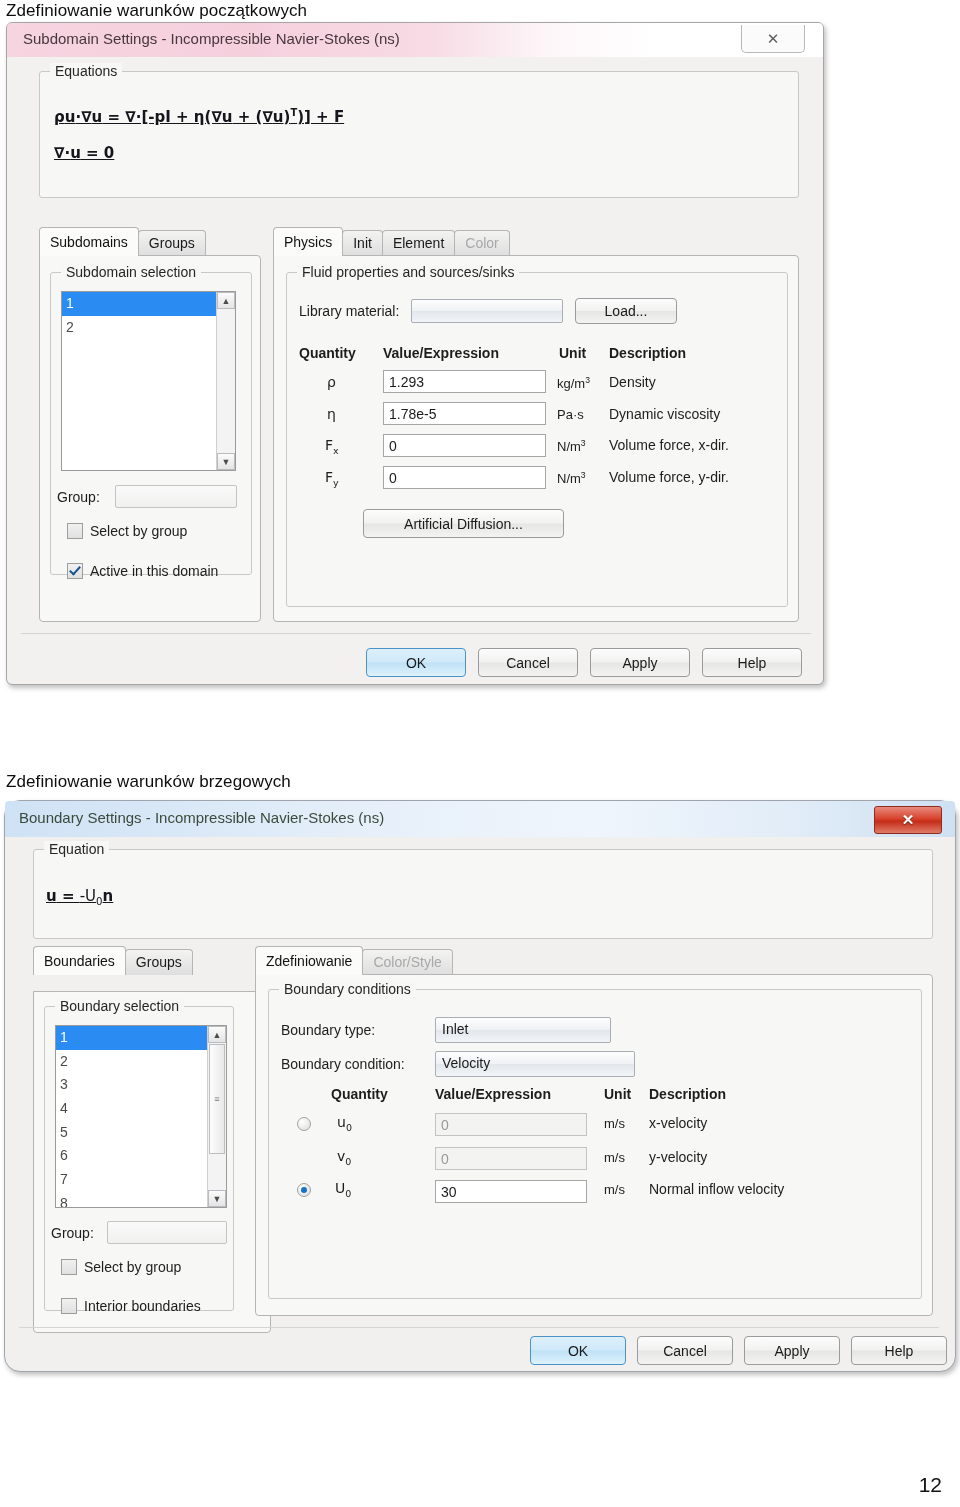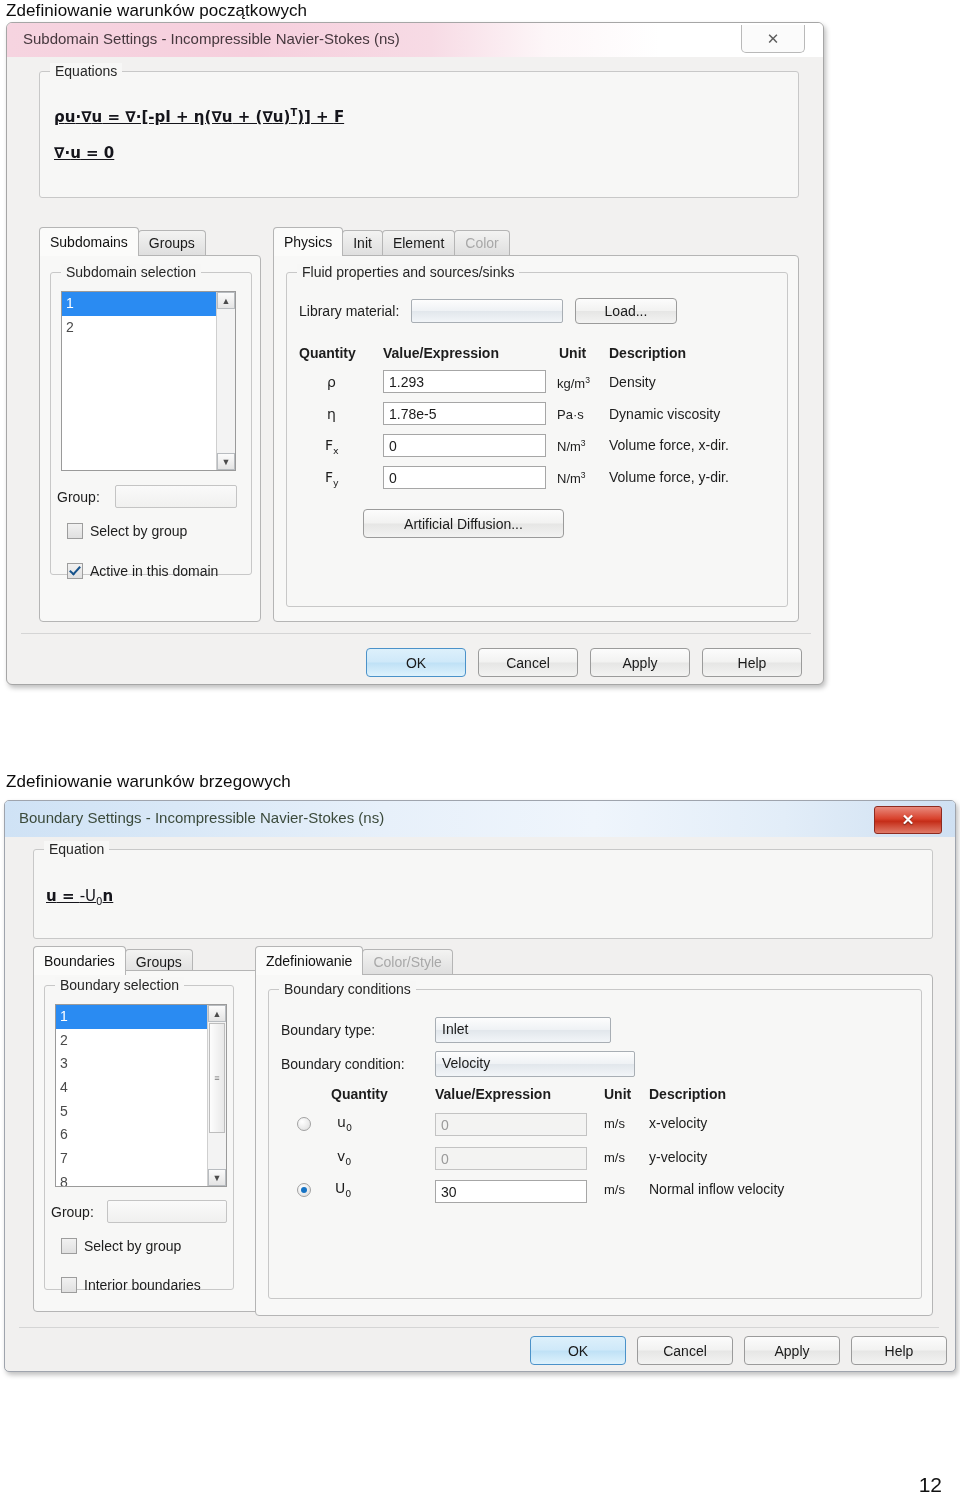--- a/index.html
+++ b/index.html
@@ -34,21 +34,21 @@
     bottom: 10px;
     font-size: 21px;
     color: #111;
   }
 
   
   .dialog {
     position: absolute;
     background: #f0f0ef;
     border: 1px solid #9a9a9a;
-    border-radius: 5px;
+    border-radius: 16px;
     box-shadow: 2px 3px 5px rgba(0,0,0,.25);
     box-sizing: border-box;
   }
   .titlebar {
     position: relative;
     height: 34px;
     box-sizing: border-box;
   }
   .titlebar .title {
     position: absolute;
@@ -507,21 +507,21 @@
     <div class="equation" style="left:12px; top:37px;">
       <b>u</b> = <span class="nb">-U<sub>0</sub></span><b>n</b>
     </div>
   </div>
 
   <div class="tabstrip" style="left:28px; top:145px;">
     <div class="tab active">Boundaries</div>
     <div class="tab">Groups</div>
   </div>
 
-  <div class="panel" style="left:28px; top:169px; width:238px; height:342px;">
+  <div class="panel" style="left:28px; top:190px; width:238px; height:342px;">
 
     <div class="groupbox" style="left:10px; top:14px; width:190px; height:305px;">
       <div class="gb-legend">Boundary selection</div>
 
       <div class="listbox" style="left:10px; top:18px; width:172px; height:183px;">
         <div class="list-items">
           <div class="list-item selected">1</div>
           <div class="list-item">2</div>
           <div class="list-item">3</div>
           <div class="list-item">4</div>

